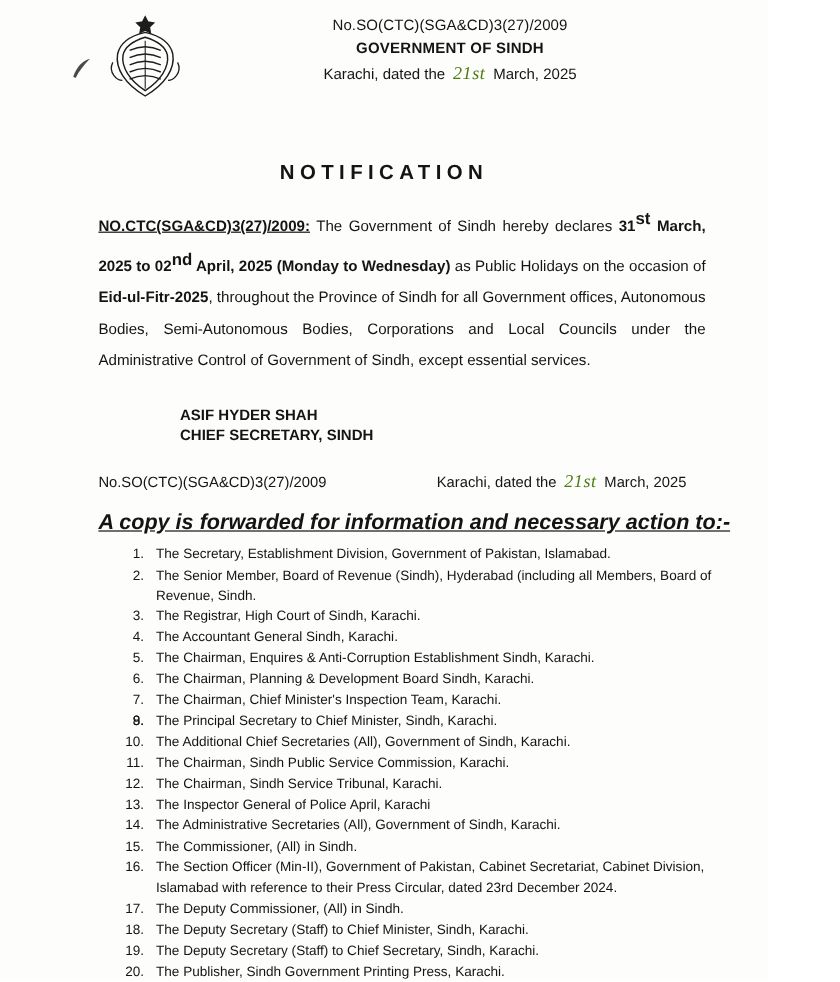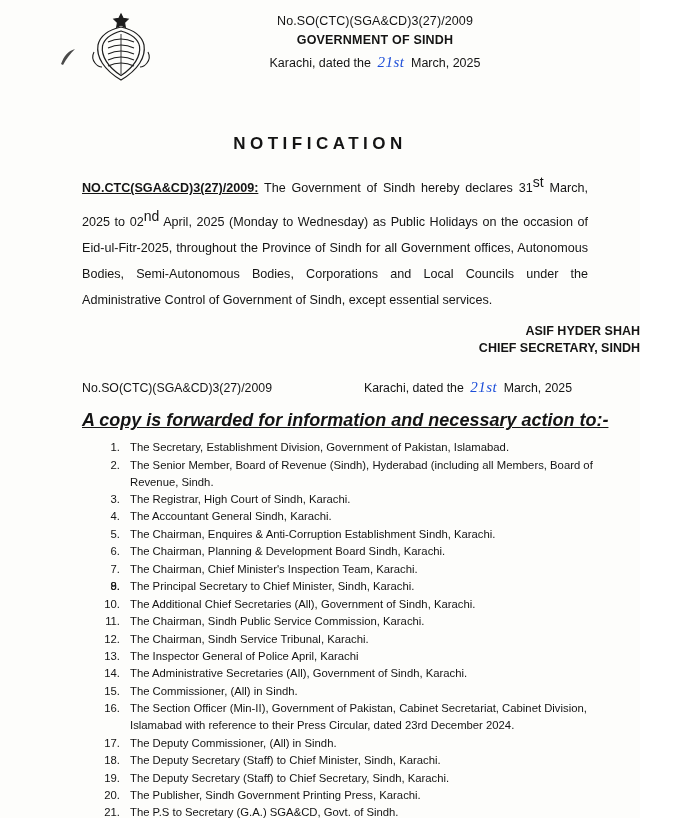--- a/index.html
+++ b/index.html
@@ -64,21 +64,21 @@
     margin-top: 1px;
   }
   .hdr-date {
     font-size: 12.5px;
     margin-top: 7px;
   }
   .hs {
     font-family: "Liberation Serif", serif;
     font-style: italic;
     font-size: 15px;
-    color: #1d4ed8;
+    color: #4d7c0f;
     letter-spacing: .5px;
     padding: 0 3px;
   }
   
   .title {
     text-align: center;
     font-size: 17px;
     font-weight: bold;
     letter-spacing: 4.5px;
     margin-top: 24px;
@@ -88,26 +88,26 @@
   .body-block {
     margin: 0 52px 0 82px;
     font-size: 12.6px;
     line-height: 2.05;
     text-align: justify;
   }
   .body-block .refno {
     font-weight: bold;
     text-decoration: underline;
   }
-  .b { font-weight: normal; }
+  .b { font-weight: bold; }
   sup { font-size: 14px; vertical-align: super; }
   
   .sig1 {
-    margin-top: 10px;
-    text-align: right;
+    margin-top: 25px;
+    text-align: left;
     padding-left: 150px;
     font-size: 12.5px;
     font-weight: bold;
     line-height: 1.35;
   }
   
   .ref-row {
     margin: 22px 52px 0 82px;
     display: flex;
     justify-content: space-between;

